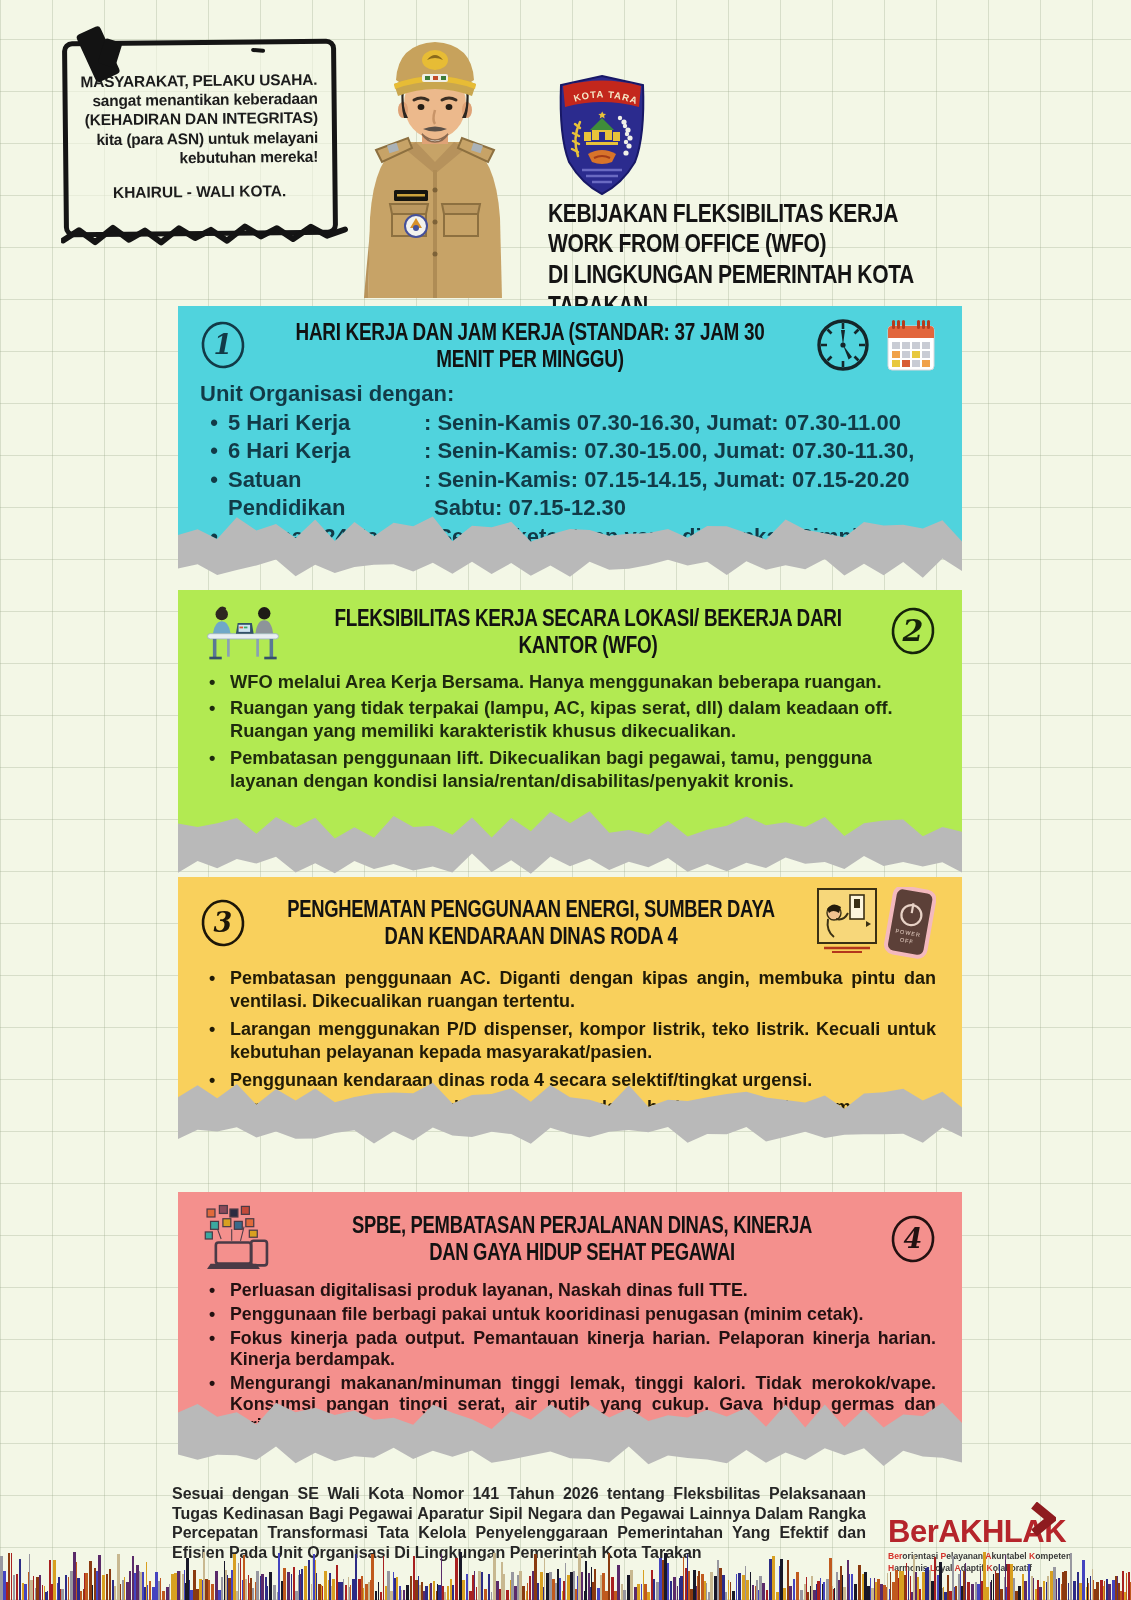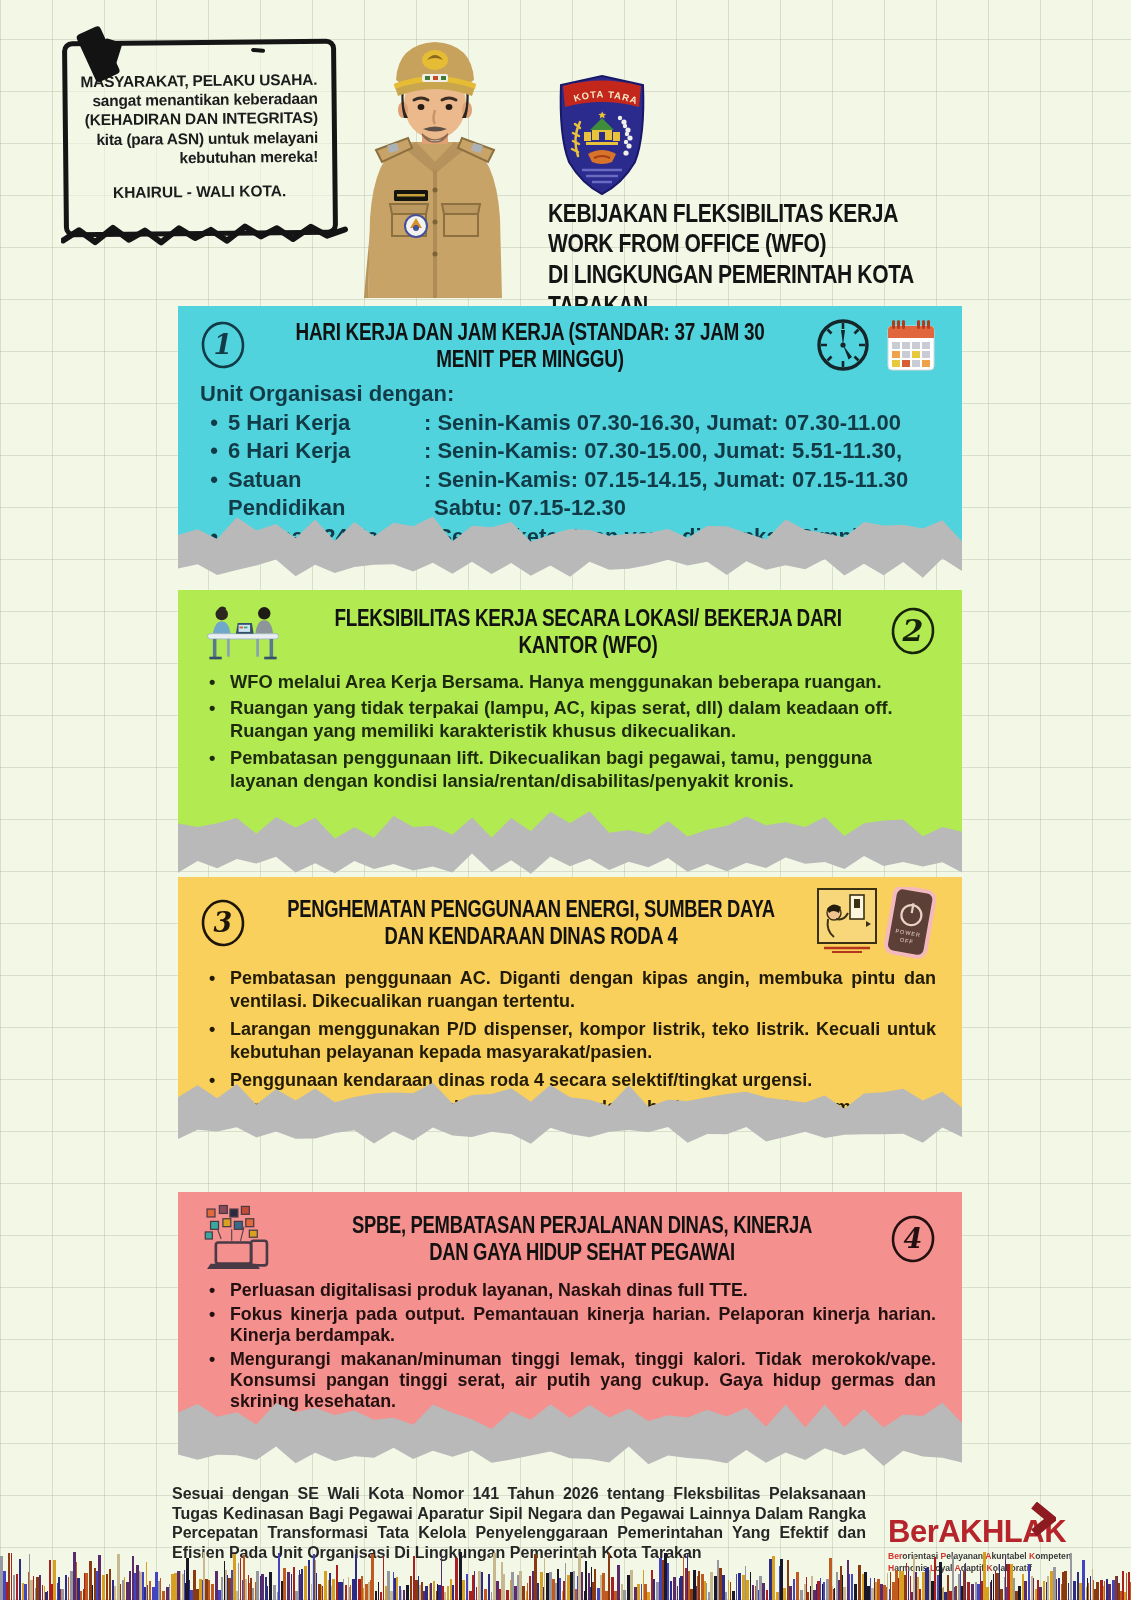--- a/index.html
+++ b/index.html
@@ -275,26 +275,26 @@
     <div class="s1-body">
       <div>Unit Organisasi dengan:</div>
       <div class="s1-row">
         <span class="dot">•</span>
           <span>5 Hari Kerja</span>
           <span>: Senin-Kamis 07.30-16.30, Jumat: 07.30-11.00</span>
       </div>
       <div class="s1-row">
         <span class="dot">•</span>
           <span>6 Hari Kerja</span>
-        <span><span>: Senin-Kamis: 07.30-15.00, Jumat: 5.51-11.30,</span></span>
+        <span><span>: Senin-Kamis: 07.30-15.00, Jumat: 07.30-11.30,</span></span>
       </div>
       <div class="s1-row">
         <span class="dot">•</span>
           <span>Satuan Pendidikan</span>
-        <span><span>: Senin-Kamis: 07.15-14.15, Jumat: 07.15-11.30</span><div class="s1-cont">Sabtu: 07.15-12.30</div></span>
+        <span><span>: Senin-Kamis: 07.15-14.15, Jumat: 07.15-20.20</span><div class="s1-cont">Sabtu: 07.15-12.30</div></span>
       </div>
       <div class="s1-row">
         <span class="dot">•</span>
           <span>Layanan 24 Jam</span>
           <span>: Sesuai ketentuan yang ditetapkan Pimpinan Unit Kerja</span>
       </div>
     </div>
   </div>
 </div>
 
@@ -412,20 +412,21 @@
       </div>
       <div class="numcircle">
         <svg viewBox="0 0 46 50">
             <ellipse cx="23" cy="25" rx="20" ry="22" fill="none" stroke="#231111" stroke-width="2.6" transform="rotate(6 23 25)"></ellipse>
         <text x="23" y="34" text-anchor="middle" font-family="DejaVu Serif, serif" font-style="italic" font-weight="bold" font-size="27" fill="#231111">4</text>
           </svg>
       </div>
     </div>
     <ul class="blist">
       <li>Perluasan digitalisasi produk layanan, Naskah dinas full TTE.</li>
+      <li>Penggunaan file berbagi pakai untuk kooridinasi penugasan (minim cetak).</li>
       <li>Fokus kinerja pada output. Pemantauan kinerja harian. Pelaporan kinerja harian. Kinerja berdampak.</li>
       <li>Mengurangi makanan/minuman tinggi lemak, tinggi kalori. Tidak merokok/vape. Konsumsi pangan tinggi serat, air putih yang cukup. Gaya hidup germas dan skrining kesehatan.</li>
     </ul>
   </div>
 </div>
 
 <div class="abs footer-text">Sesuai dengan SE Wali Kota Nomor 141 Tahun 2026 tentang Fleksbilitas Pelaksanaan Tugas Kedinasan Bagi Pegawai Aparatur Sipil Negara dan Pegawai Lainnya Dalam Rangka Percepatan Transformasi Tata Kelola Penyelenggaraan Pemerintahan Yang Efektif dan Efisien Pada Unit Organisasi Di Lingkungan Pemerintah Kota Tarakan</div>
 
 <div class="abs berakhlak">
   <div style="position:relative">

